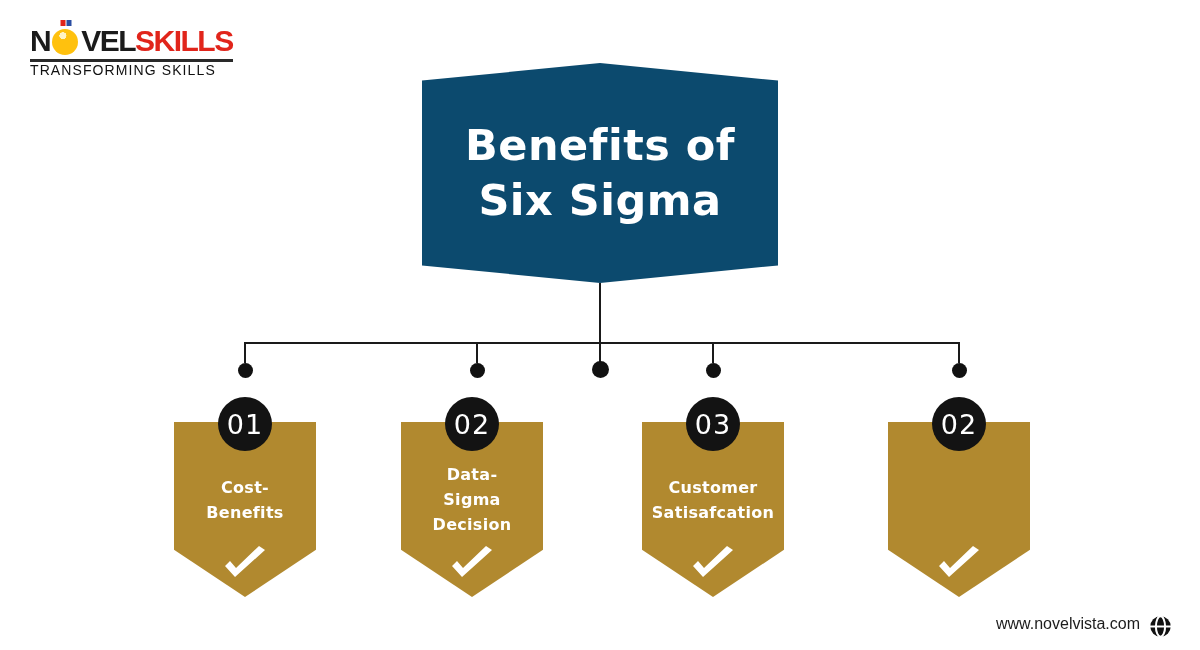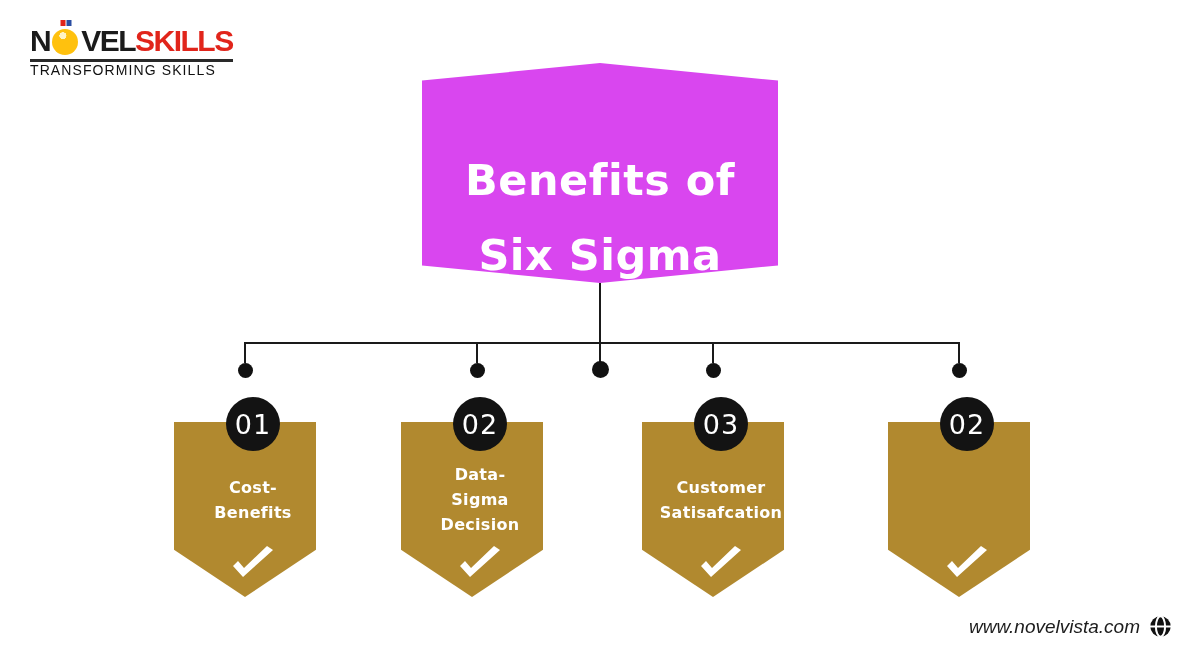--- a/index.html
+++ b/index.html
@@ -14,42 +14,42 @@
   .logo-red{color:#e1251b;}
   .bulb{position:relative;width:27px;height:36px;margin:0 2px;}
   .bulb .flag{position:absolute;top:0;left:50%;transform:translateX(-50%);display:flex;gap:1px;}
   .bulb .flag i{display:block;width:5px;height:6px;}
   .bulb .ball{position:absolute;bottom:1px;left:0;width:26px;height:26px;border-radius:50%;
     background:radial-gradient(circle at 42% 26%, #fff3c4 0 14%, #ffc10e 15%);}
   .logo-underline{height:3px;background:#2a2a2a;margin-top:3px;}
   .logo-tagline{font-family:"Liberation Sans",sans-serif;font-size:14px;letter-spacing:1.1px;
     color:#111;font-weight:500;}
   
-  .banner{position:absolute;left:422px;top:63px;width:356px;height:220px;background:#d946ef;
+  .banner{position:absolute;left:422px;top:63px;width:356px;height:220px;background:#0c4a6e;
     clip-path:polygon(50% 0,100% 8%,100% 92%,50% 100%,0 92%,0 8%);
-    display:flex;flex-direction:column;align-items:center;justify-content:flex-end;gap:20px;}
+    display:flex;flex-direction:column;align-items:center;justify-content:center;}
   .banner .t{color:#ffffff;font-weight:bold;font-size:43px;line-height:55px;letter-spacing:.5px;text-align:center;}
   
   .cline{position:absolute;background:#1a1a1a;}
   .cdot{position:absolute;width:15px;height:15px;border-radius:50%;background:#111;}
   .cdot.big{width:17px;height:17px;}
   
-  .node{position:absolute;top:397px;width:142px;height:200px;padding-left:16px;}
+  .node{position:absolute;top:397px;width:142px;height:200px;}
   .pennant{position:absolute;left:0;top:25px;width:142px;height:175px;background:#b1892f;
     clip-path:polygon(0 0,100% 0,100% 73%,50% 100%,0 73%);}
   .num-circle{position:absolute;top:0;left:50%;transform:translateX(-50%);width:54px;height:54px;
     border-radius:50%;background:#131313;color:#fff;display:flex;align-items:center;justify-content:center;
     font-size:27px;font-weight:500;letter-spacing:1px;}
   .node-label{position:absolute;top:55px;left:0;width:100%;height:95px;display:flex;flex-direction:column;
     align-items:center;justify-content:center;color:#fff;font-weight:bold;font-size:16px;line-height:25px;
     letter-spacing:.3px;text-align:center;}
   .check{position:absolute;bottom:19px;left:50%;transform:translateX(-50%);}
   
-  .footer{position:absolute;right:28px;bottom:12px;display:flex;align-items:center;gap:9px;
-    font-family:"Liberation Sans",sans-serif;font-size:19px;color:#1c1c1c;font-weight:500;font-style:italic;}
+  .footer{position:absolute;right:28px;bottom:12px;display:flex;align-items:flex-start;gap:9px;
+    font-family:"Liberation Sans",sans-serif;font-size:16px;color:#1c1c1c;font-weight:500;}
 </style>
 </head>
 <body>
 
 <div class="logo">
   <div class="logo-row">
     <span>N</span>
     <span class="bulb">
       <span class="flag">
           <i style="background:#e1251b"></i>

